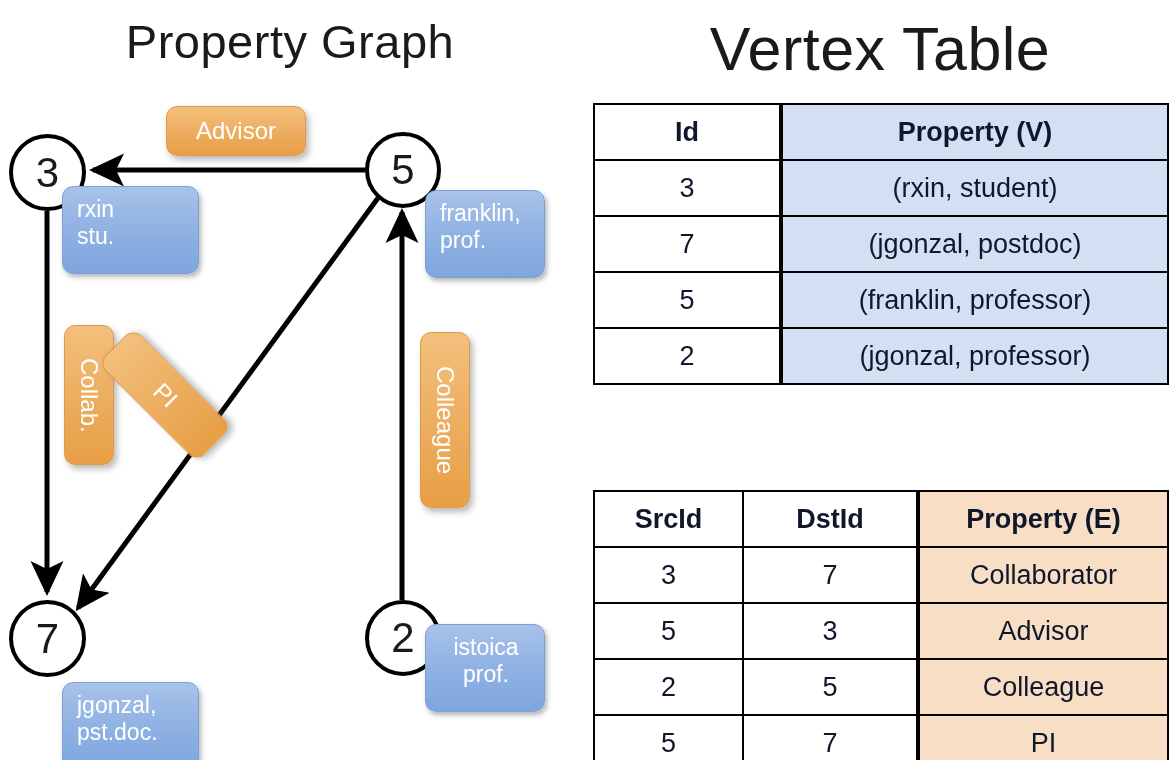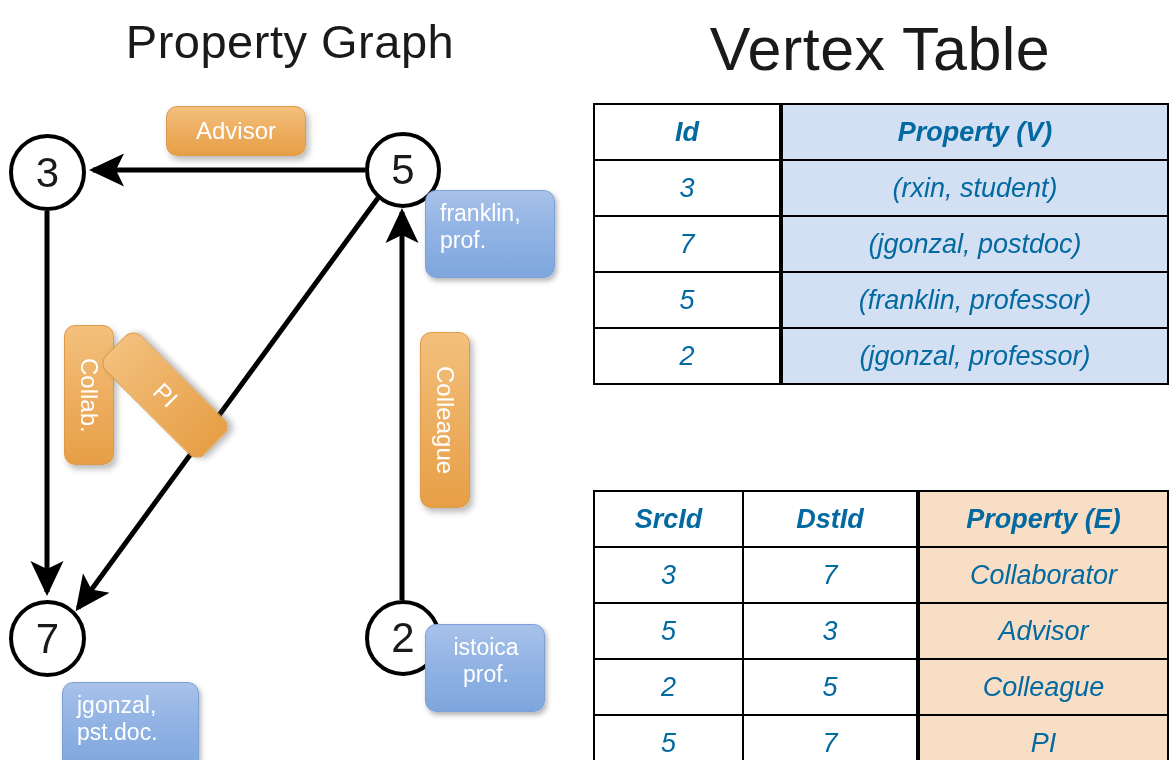--- a/index.html
+++ b/index.html
@@ -75,24 +75,23 @@
   
   .tbl{
     position:absolute;
     border-collapse:collapse;
     table-layout:fixed;
   }
   .tbl td,.tbl th{
     border:2px solid #000;
     text-align:center;
     font-weight:300;
-    color:#0369a1;
+    color:#0f172a;
     padding:0;
     background:#fff;
-    font-style:italic;
   }
   .tbl th{
     font-weight:bold;
     font-size:27px;
   }
   .tbl td{font-size:27px;}
   .cell-blue{background:#d3dff2 !important;}
   .cell-peach{background:#f7dec5 !important;}
   .thick-left{border-left:4px solid #000 !important;}
 </style>
@@ -128,21 +127,25 @@
     <div class="vnode" style="left:365px;top:132px;width:76px;height:76px;">
       <span>5</span>
     </div>
     <div class="vnode" style="left:9px;top:600px;width:77px;height:77px;">
       <span>7</span>
     </div>
     <div class="vnode" style="left:365px;top:600px;width:76px;height:76px;">
       <span>2</span>
     </div>
 
-    <div class="pbox" style="left:425px;top:190px;width:130px;height:88px;">
+    <div class="pbox" style="left:62px;top:186px;width:137px;height:88px;">
+      <span>rxin</span>
+      <span>stu.</span>
+    </div>
+    <div class="pbox" style="left:425px;top:190px;width:120px;height:88px;">
       <span>franklin,</span>
       <span>prof.</span>
     </div>
     <div class="pbox" style="left:62px;top:682px;width:137px;height:88px;">
       <span>jgonzal,</span>
       <span>pst.doc.</span>
     </div>
     <div class="pbox" style="left:425px;top:624px;width:120px;height:88px;text-align:center;">
       <span>istoica</span>
       <span>prof.</span>

